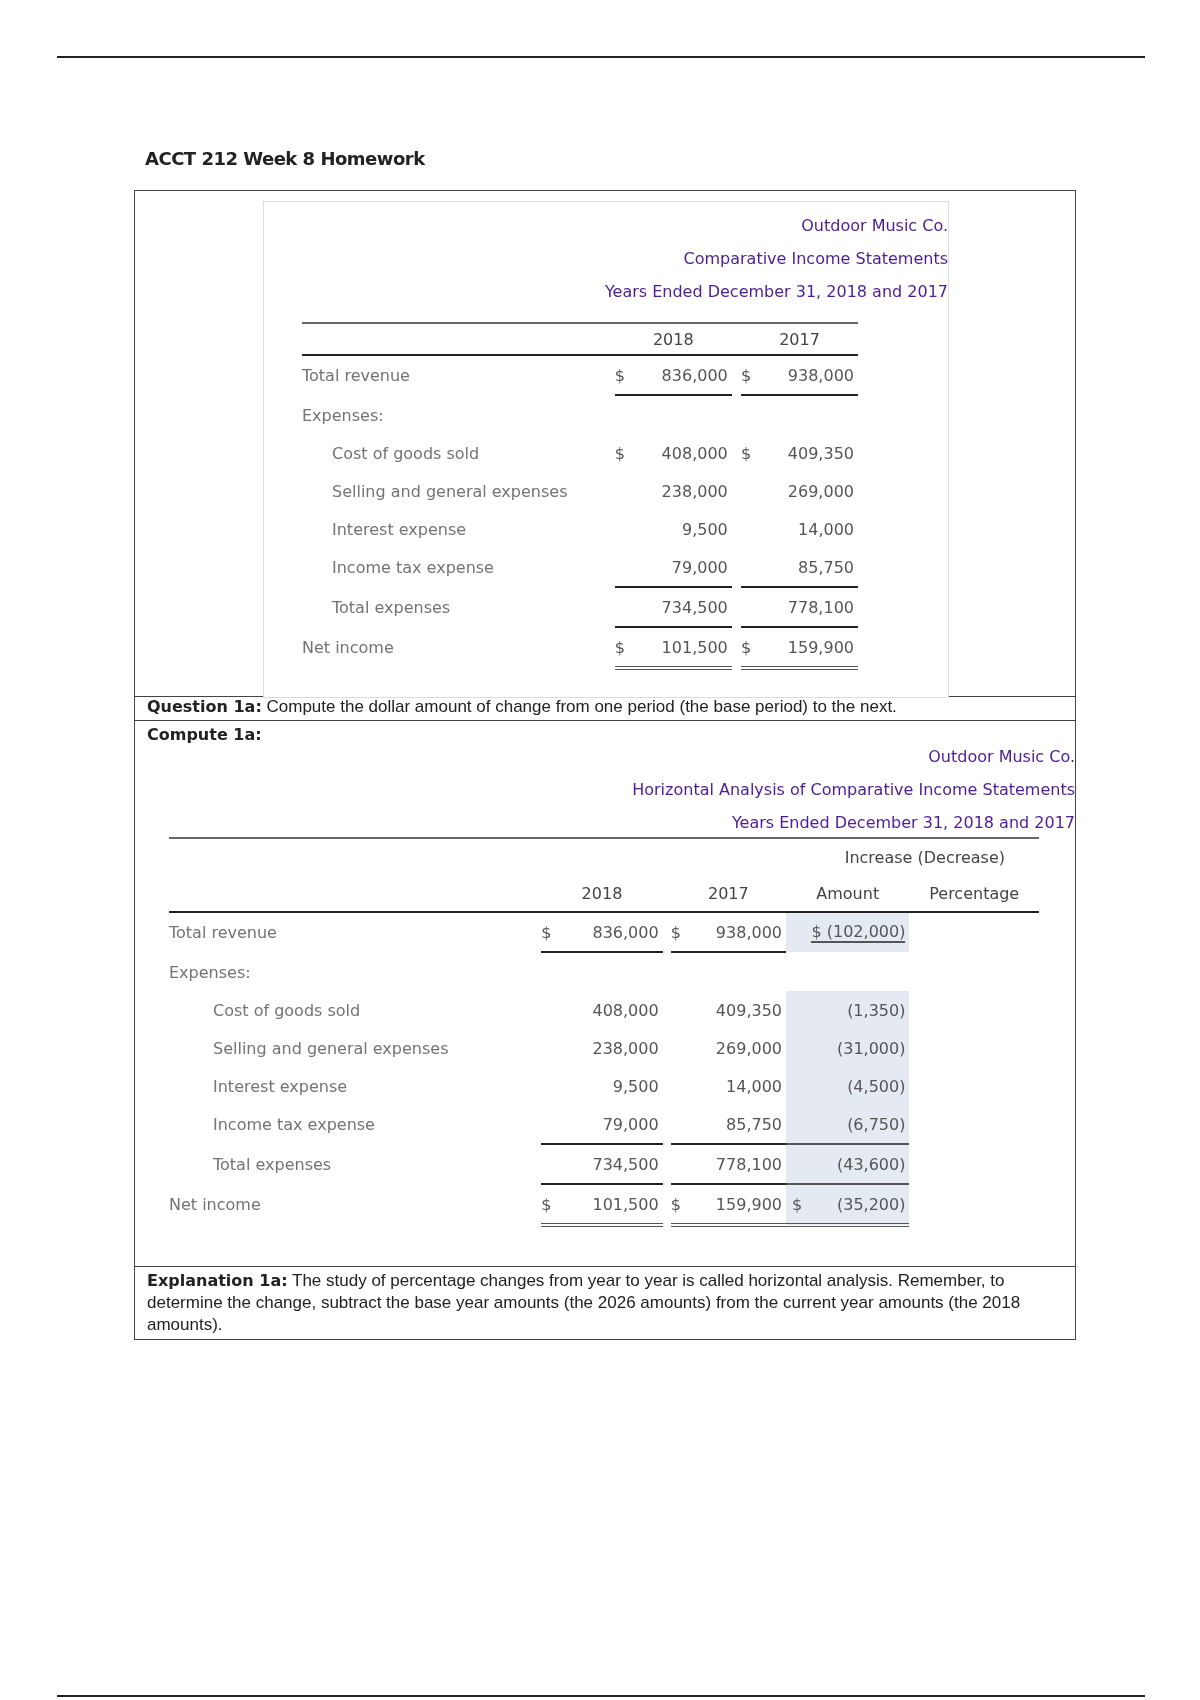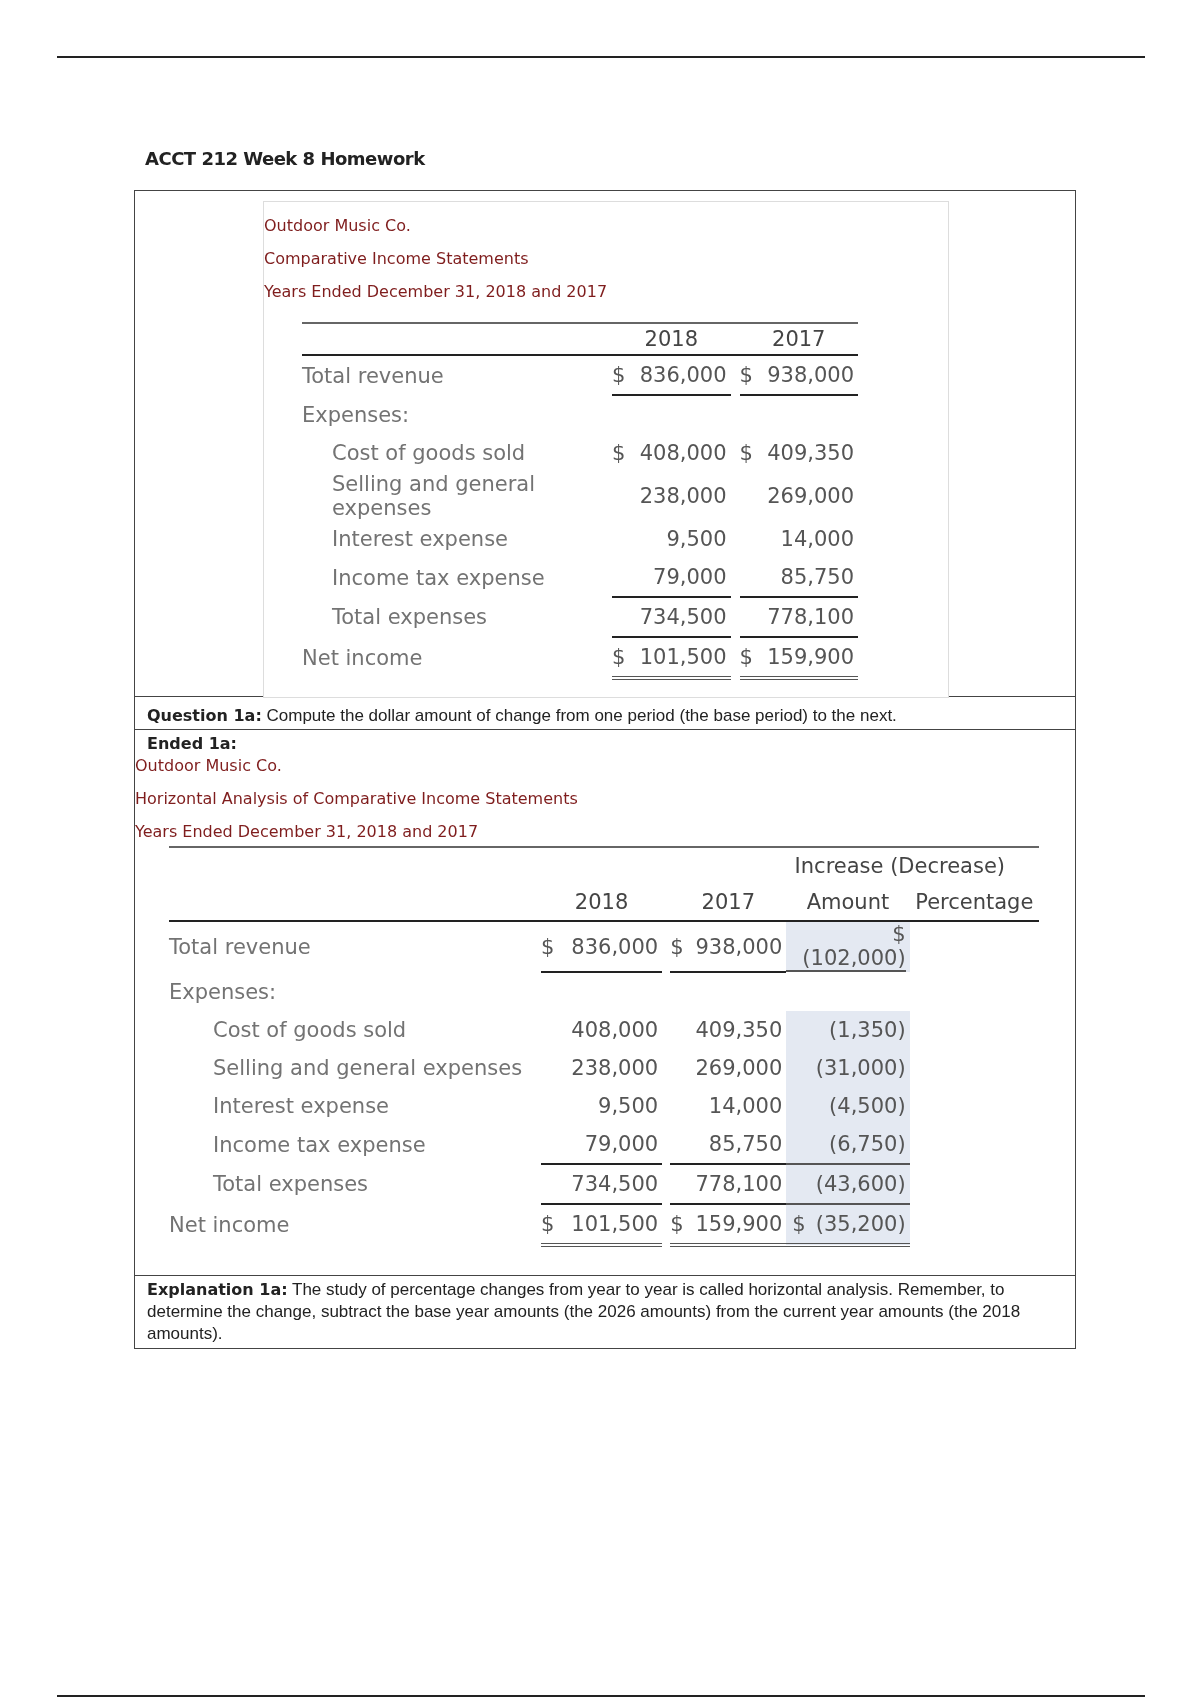--- a/index.html
+++ b/index.html
@@ -6,28 +6,28 @@
   body { width:1200px; height:1700px; position:relative; font-family:"Liberation Sans", sans-serif; color:#222; }
   .rule-top { position:absolute; left:57px; top:56px; width:1088px; height:2px; background:#222; }
   .rule-bottom { position:absolute; left:57px; top:1695px; width:1088px; height:2px; background:#222; }
   .doc-title { position:absolute; left:145px; top:148px; font-size:18px; font-weight:bold; font-family:"DejaVu Sans", sans-serif; letter-spacing:-0.5px; }
   .frame { position:absolute; left:134px; top:190px; width:940px; border:1px solid #444; }
   .prompt { padding:2px 10px 2px 12px; font-size:17px; line-height:22px; border-bottom:1px solid #444; }
   .prompt .hint { color:#2e8b3a; }
   .section { position:relative; }
   .s1 { height:505px; border-bottom:1px solid #444; }
   .box1 { position:absolute; left:128px; top:10px; width:684px; height:495px; border:1px solid #ddd; background:#fff; }
-  .stmt-head { text-align:left; color:#7f1d1d; font-family:"DejaVu Sans", sans-serif; font-size:16px; }
-  .q-row { padding:9px 10px 3px 12px; font-size:17px; border-bottom:1px solid #444; }
+  .stmt-head { text-align:right; color:#4c1d95; font-family:"DejaVu Sans", sans-serif; font-size:16px; }
+  .q-row { padding:0 10px 3px 12px; font-size:17px; border-bottom:1px solid #444; }
   .q-row b, .ans-label b, .expl b { font-family:"DejaVu Sans", sans-serif; font-size:16px; }
   .s2 { height:545px; border-bottom:1px solid #444; }
   .ans-label { position:absolute; left:12px; top:4px; }
   .expl { padding:3px 10px 3px 12px; font-size:17px; line-height:22px; }
 
-  table.fin { border-collapse:collapse; font-family:"DejaVu Sans", sans-serif; font-size:21px; color:#555; }
+  table.fin { border-collapse:collapse; font-family:"DejaVu Sans", sans-serif; font-size:16px; color:#555; }
   table.fin td { padding:0; height:38px; vertical-align:middle; }
   .lbl { color:#737373; }
   .ind { padding-left:30px !important; }
   .cur { width:24px; text-align:left; color:#555; }
   .num { text-align:right; padding-right:4px !important; }
   .ul { border-bottom:2px solid #222; }
   .dul { border-bottom:4px double #555; }
   .hdr { text-align:center; color:#444; height:30px !important; }
   .hl { background:#e4e9f2; }
   .ul-hl { border-bottom:2px solid #555; }
@@ -125,21 +125,21 @@
       </tbody>
         </table>
     </div>
   </div>
 
   <div class="q-row">
     <b>Question 1a:</b><span> Compute the dollar amount of change from one period (the base period) to the next.</span>
   </div>
 
   <div class="section s2">
-    <div class="ans-label"><b>Ended 1a:</b></div>
+    <div class="ans-label"><b>Compute 1a:</b></div>
     <div class="stmt-head" style="padding-top:26px;">Outdoor Music Co.</div>
     <div class="stmt-head" style="margin-top:14px;">Horizontal Analysis of Comparative Income Statements</div>
     <div class="stmt-head" style="margin-top:14px;">Years Ended December 31, 2018 and 2017</div>
 
     <table class="fin" style="position:absolute; left:34px; top:116px; width:870px; border-top:2px solid #666;">
       <colgroup>
           <col style="width:368px">
           <col style="width:24px">
           <col style="width:96px">
           <col style="width:8px">

